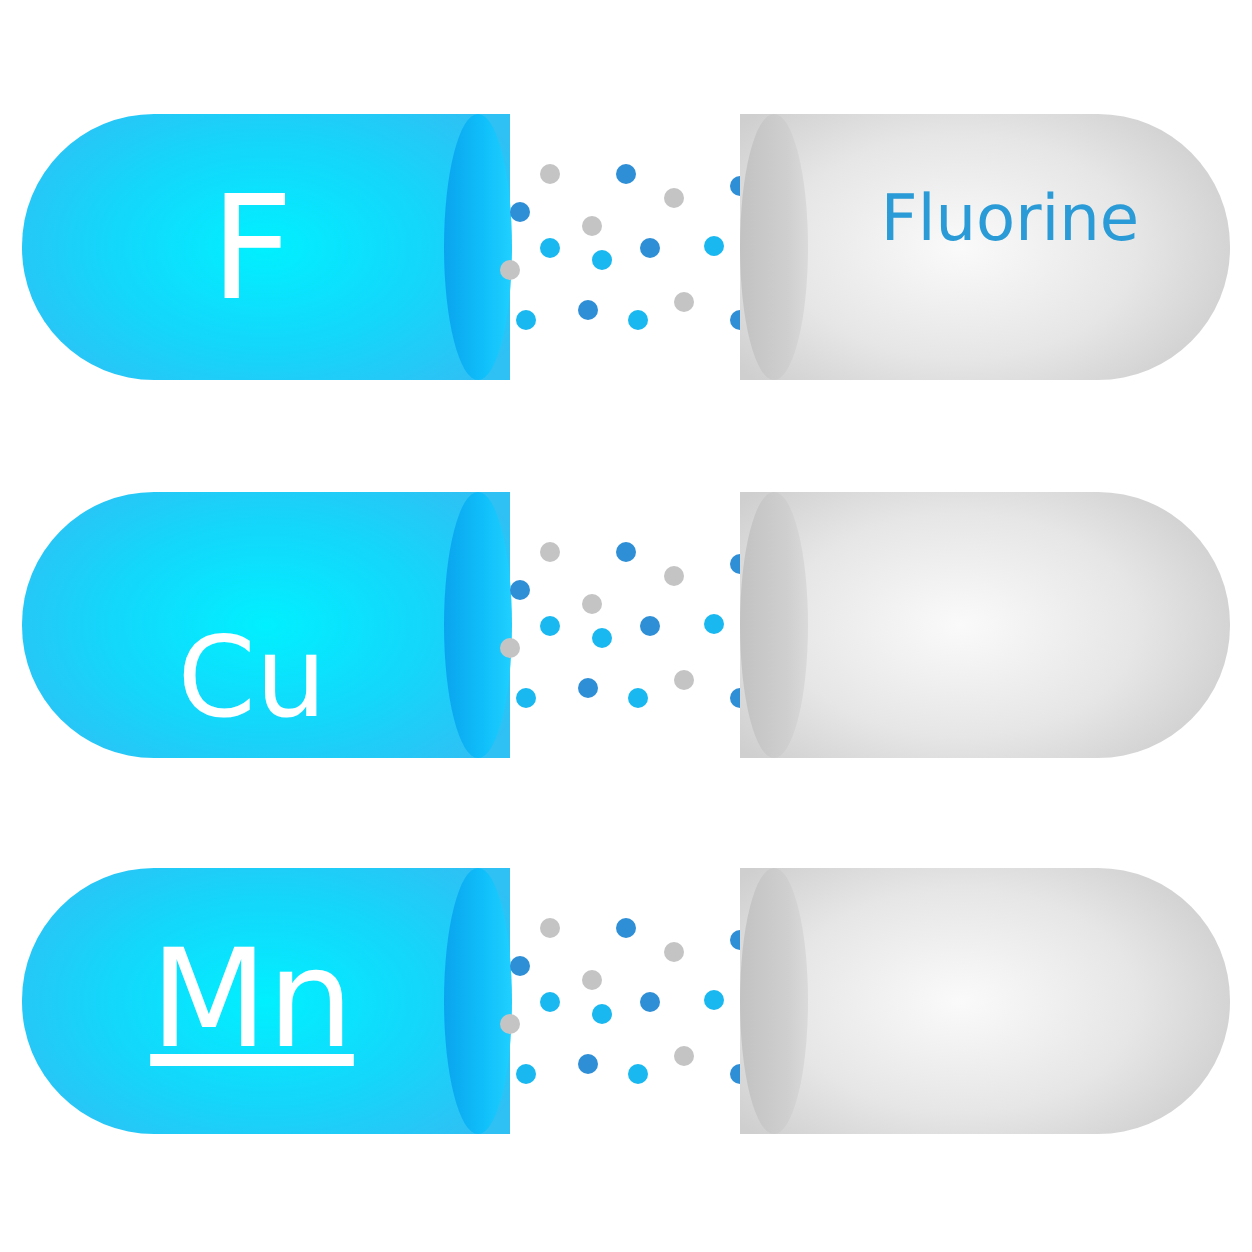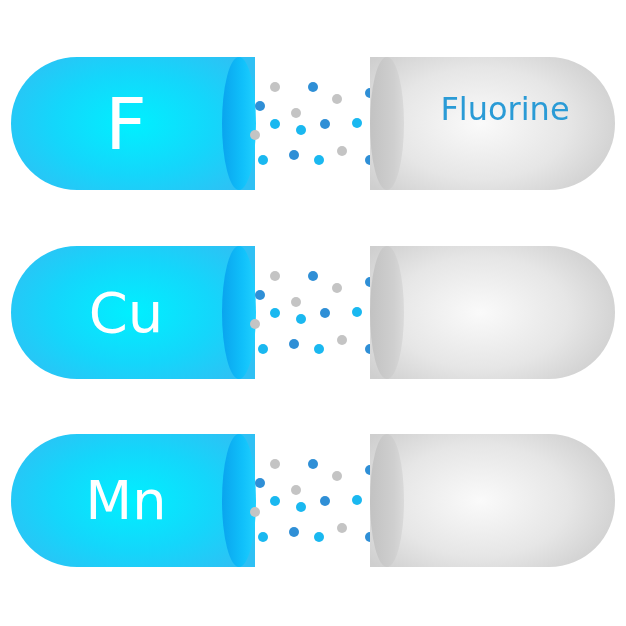--- a/index.html
+++ b/index.html
@@ -50,21 +50,21 @@
     <div class="dot dark" style="left:365px;top:98px;"></div>
   </div>
   <div class="gray-cap"></div>
   <div class="gray-open"></div>
   <div class="gray-label" style="font-size:32px;">Fluorine</div>
 </div>
 
 <div class="row" style="top:246px;">
   <div class="blue-cap"></div>
   <div class="blue-open"></div>
-  <div class="blue-sym" style="font-size:56px;">Cu</div>
+  <div class="blue-sym" style="font-size:56px;margin-top:27px;">Cu</div>
   <div>
     <div class="dot gray" style="left:270px;top:25px;"></div>
     <div class="dot dark" style="left:308px;top:25px;"></div>
     <div class="dot dark" style="left:365px;top:31px;"></div>
     <div class="dot dark" style="left:255px;top:44px;"></div>
     <div class="dot gray" style="left:332px;top:37px;"></div>
     <div class="dot gray" style="left:291px;top:51px;"></div>
     <div class="dot cyan" style="left:270px;top:62px;"></div>
     <div class="dot cyan" style="left:296px;top:68px;"></div>
     <div class="dot dark" style="left:320px;top:62px;"></div>
@@ -77,21 +77,21 @@
     <div class="dot gray" style="left:337px;top:89px;"></div>
     <div class="dot dark" style="left:365px;top:98px;"></div>
   </div>
   <div class="gray-cap"></div>
   <div class="gray-open"></div>
 </div>
 
 <div class="row" style="top:434px;">
   <div class="blue-cap"></div>
   <div class="blue-open"></div>
-  <div class="blue-sym" style="font-size:54px;">Mn</div>
+  <div class="blue-sym" style="font-size:68px;text-decoration:underline;">Mn</div>
   <div>
     <div class="dot gray" style="left:270px;top:25px;"></div>
     <div class="dot dark" style="left:308px;top:25px;"></div>
     <div class="dot dark" style="left:365px;top:31px;"></div>
     <div class="dot dark" style="left:255px;top:44px;"></div>
     <div class="dot gray" style="left:332px;top:37px;"></div>
     <div class="dot gray" style="left:291px;top:51px;"></div>
     <div class="dot cyan" style="left:270px;top:62px;"></div>
     <div class="dot cyan" style="left:296px;top:68px;"></div>
     <div class="dot dark" style="left:320px;top:62px;"></div>

